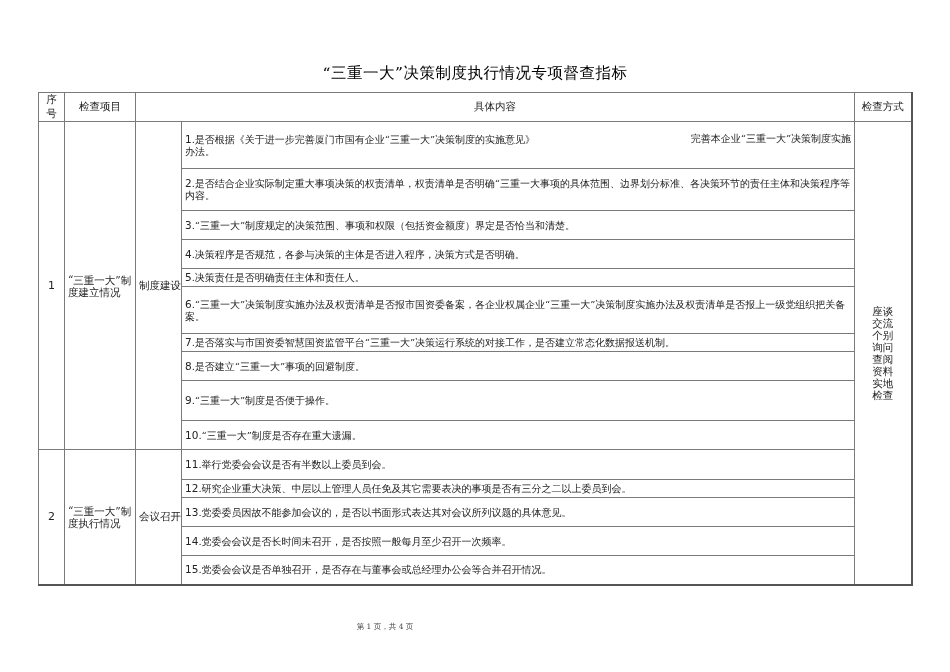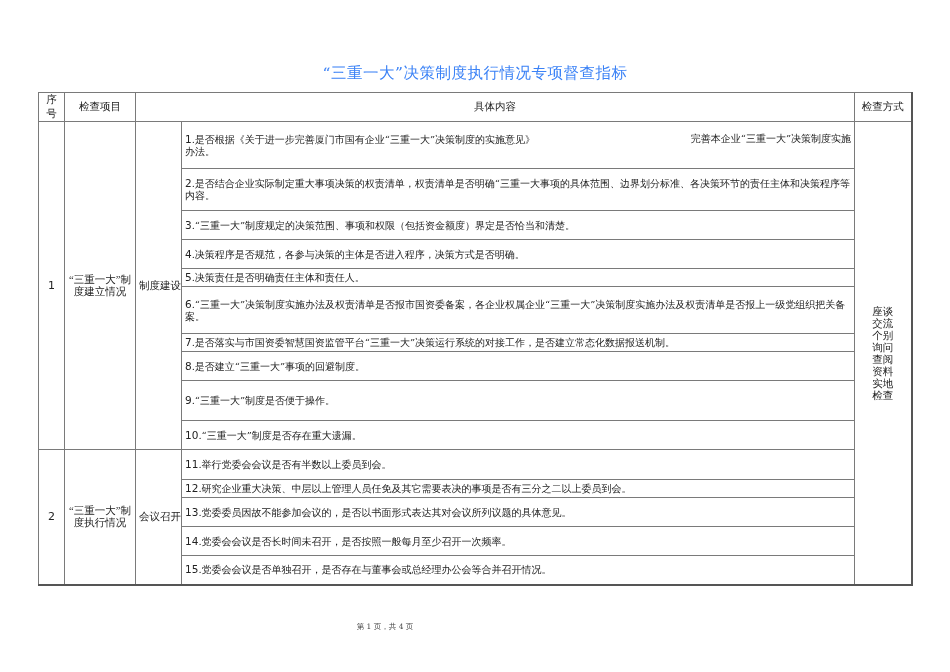--- a/index.html
+++ b/index.html
@@ -3,41 +3,41 @@
   <meta charset="utf-8">
   <style>
     html, body { margin: 0; padding: 0; background: #ffffff; }
     body {
       width: 950px; height: 672px; position: relative; overflow: hidden;
       font-family: "DejaVu Serif", "Liberation Serif", serif;
       color: #222;
     }
     .title {
       position: absolute; left: 0; top: 63px; width: 950px;
-      text-align: center; font-size: 15.5px; letter-spacing: 0.5px; color: #3b82f6;
+      text-align: center; font-size: 15.5px; letter-spacing: 0.5px; color: #000000;
     }
     table.grid {
       position: absolute; left: 38px; top: 92px;
       width: 873px;
       border-collapse: collapse;
       table-layout: fixed;
       font-size: 10.5px;
     }
     table.grid td, table.grid th {
       border: 1px solid #7a7a7a;
       padding: 0 3px;
       vertical-align: middle;
       overflow: hidden;
     }
     table.grid th {
       font-family: "DejaVu Sans", "Liberation Sans", sans-serif;
       font-weight: normal; font-size: 10.5px; height: 20px; text-align: center;
     }
     .c-seq { text-align: center; font-family: "DejaVu Sans", sans-serif; font-size: 11px; }
-    .c-item { text-align: center; line-height: 12px; font-size: 10.5px; font-family: Liberation Serif, serif; }
+    .c-item { text-align: left; line-height: 12px; font-size: 10.5px; }
     .c-sub { text-align: center; font-size: 10.5px; white-space: nowrap; margin-left: 48px; }
     .c-method { text-align: center; line-height: 12px; font-size: 10.5px; padding: 0 15px !important; }
     .c-content { text-align: left; line-height: 12px; font-size: 10px; padding: 2px 3px !important; }
     .num { font-family: "DejaVu Sans", sans-serif; font-size: 10.5px; }
     .gap-right { float: right; }
     .outer-right { border-right: 2px solid #555 !important; margin-left: 40px; }
     .outer-bottom { border-bottom: 2px solid #555 !important; }
     .footer {
       position: absolute; left: 0; top: 622px; width: 770px;
       text-align: center; font-size: 7.5px; color: #444;

